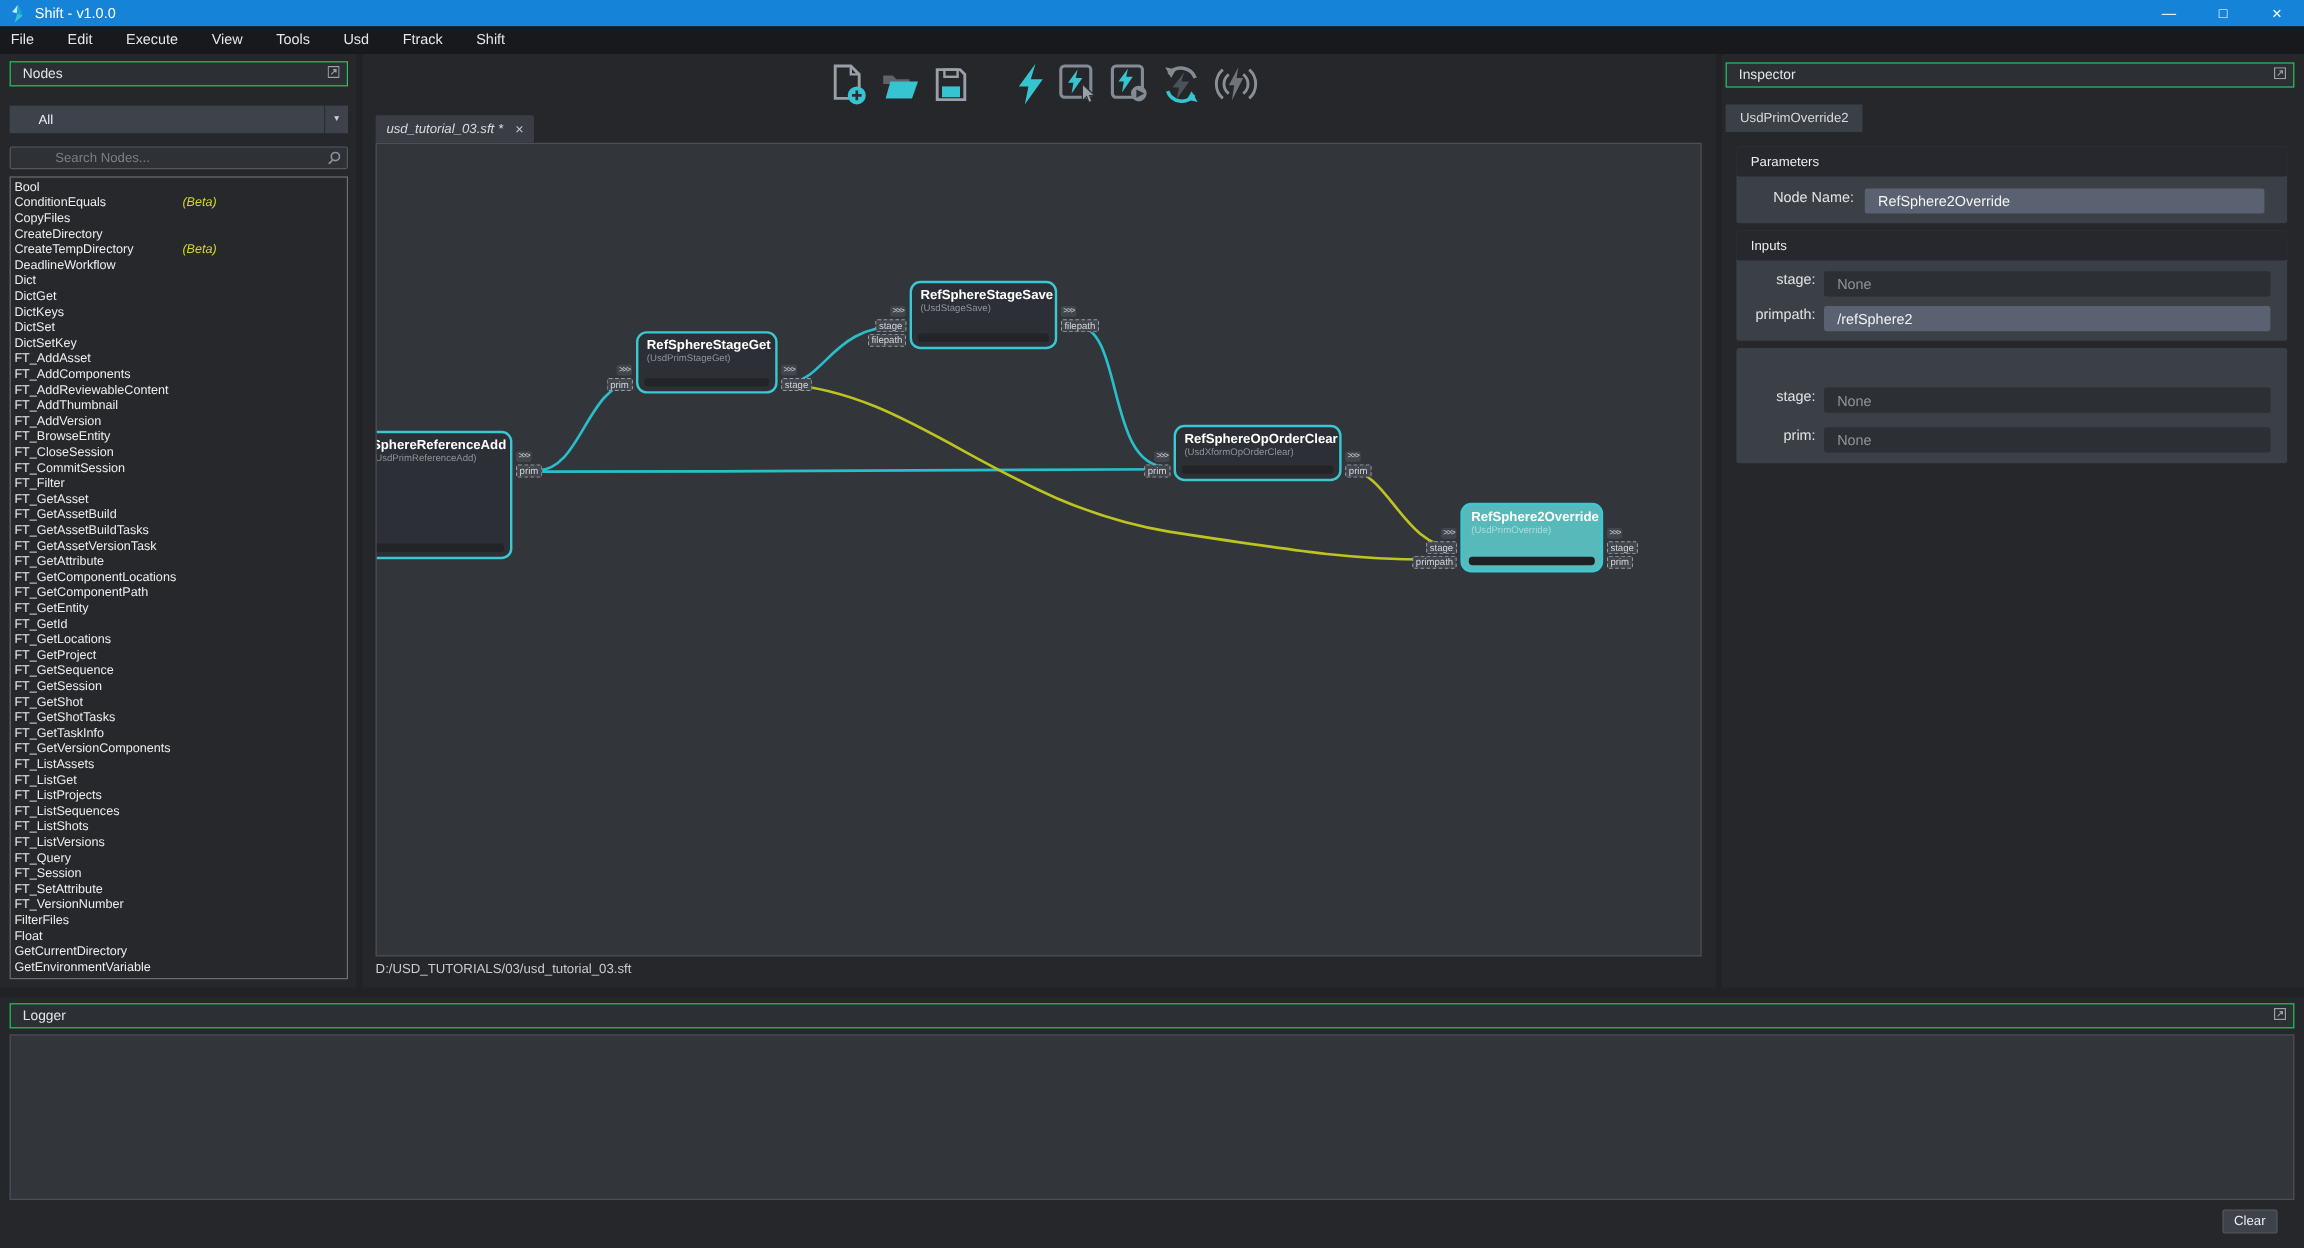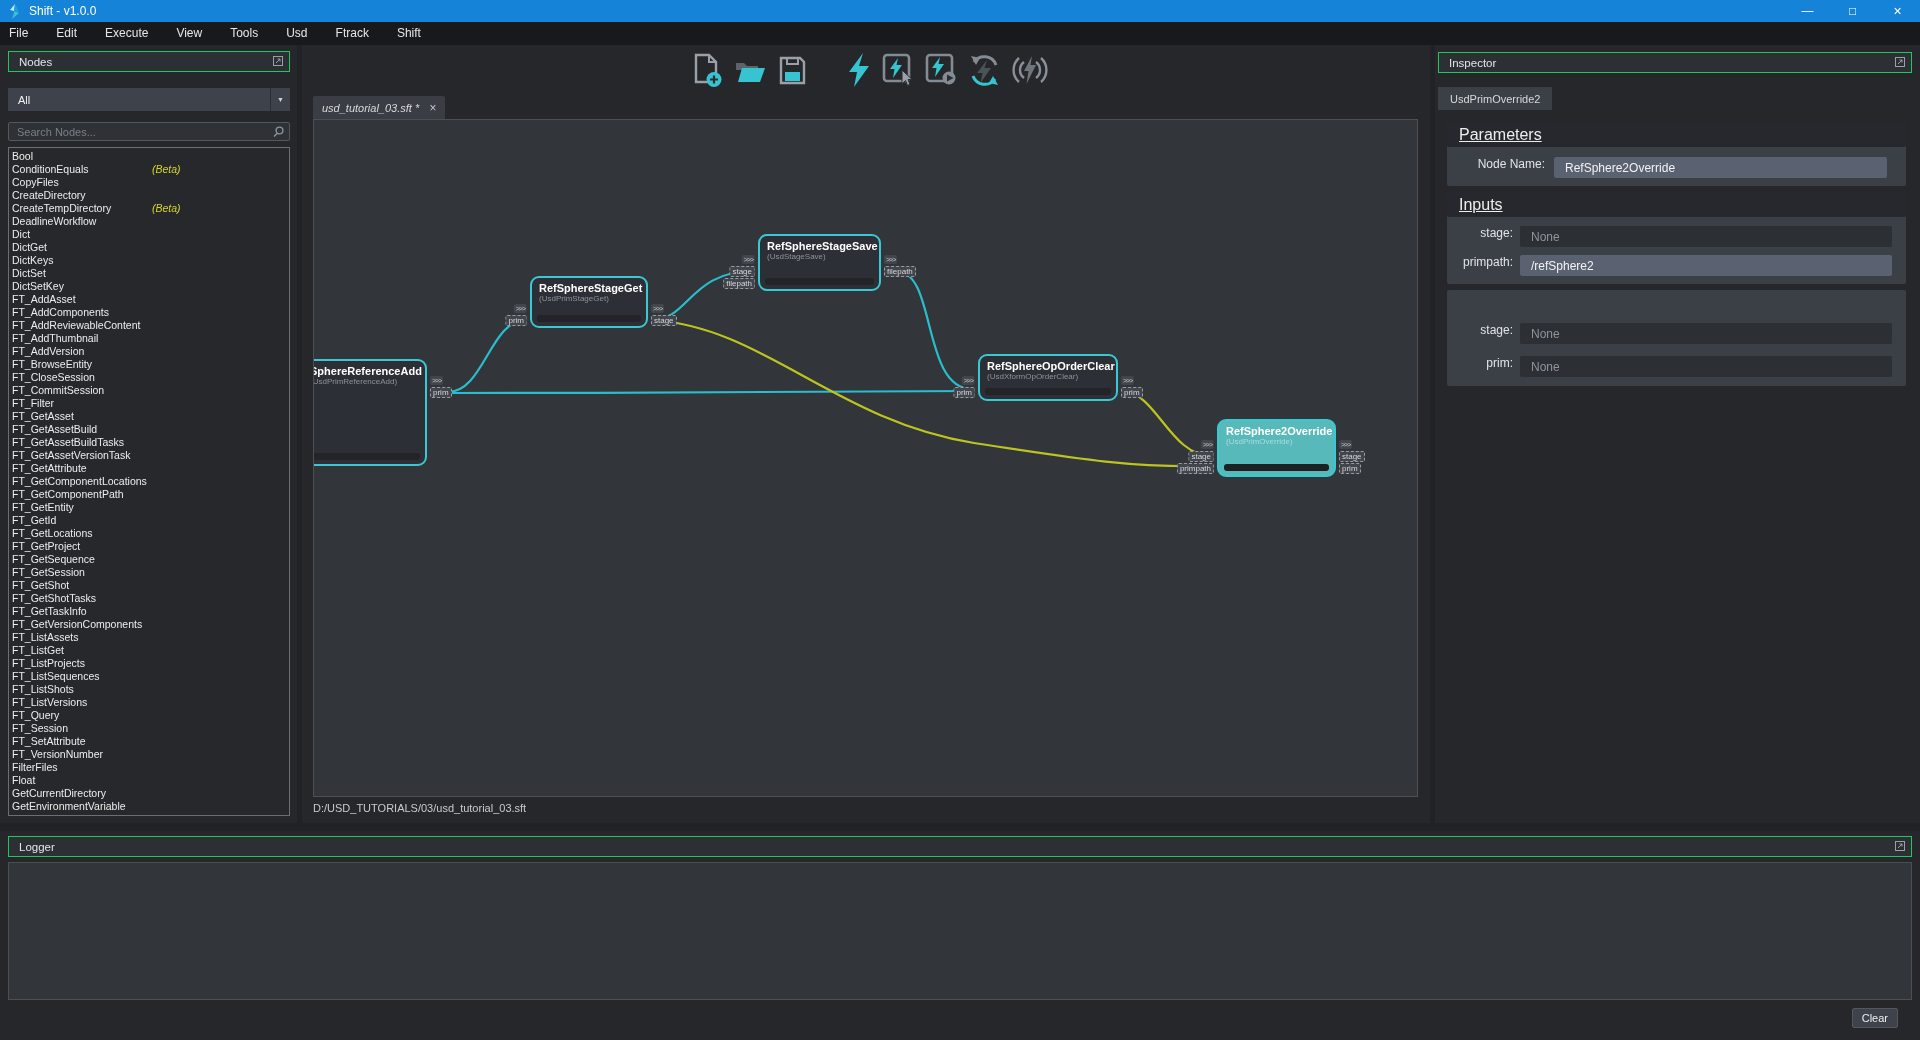--- a/index.html
+++ b/index.html
@@ -22,26 +22,26 @@
   .menu-item:first-child { padding-left:9px; }
 
   
   .phead { position:absolute; height:21px; background:#2c2f34; border:1px solid #22c55e;
            display:flex; align-items:center; font-size:11.5px; color:#e3e5e7; padding:0 6px 0 10px; }
   .phead .popout { margin-left:auto; }
 
   
   .filter-box { position:absolute; left:8px; top:88px; width:282px; height:23px; background:#3e424a;
                 display:flex; align-items:center; font-size:11px; color:#f0f1f2; }
-  .filter-box .val { padding-left:10px; }
+  .filter-box .val { padding-left:24px; }
   .filter-arrow { margin-left:auto; width:20px; height:23px; border-left:1px solid #2b2d31;
                   display:flex; align-items:center; justify-content:center; font-size:7px; color:#cfd2d5; }
   .search-box { position:absolute; left:8px; top:122px; width:282px; height:19px; background:#2e3136;
                 border:1px solid #54585e; border-radius:2px; display:flex; align-items:center; }
-  .search-box .ph { padding-left:8px; font-size:11px; color:#7b8087; }
+  .search-box .ph { padding-left:8px; font-size:11px; color:#7b8087;margin-left:29px; }
   .search-box .mag { margin-left:auto; margin-right:5px; display:flex; }
   .node-list { position:absolute; left:8px; top:147px; width:282px; height:669px; background:#26282b;
                border:1px solid #6b6f75; overflow:hidden; padding:2px 0 0 3px; }
   .list-row { height:13px; line-height:13px; font-size:10.5px; color:#eceded; position:relative; white-space:nowrap; }
   .beta { position:absolute; left:140px; top:0; color:#d3d42c; font-style:italic; }
 
   
   .toolbar { position:absolute; left:692px; top:47px; height:46px; display:flex; align-items:center; }
   .tool-btn { display:flex; align-items:center; justify-content:center; margin-right:11px; }
   .tgap { width:40px; }
@@ -65,22 +65,22 @@
           padding:0 2px; border-radius:2px; white-space:nowrap; }
   .chip.dashed { border:1px dashed #979ca3; }
   .chip.arr { font-size:7px; letter-spacing:-1px; color:#c8cacc; }
   .chip.in { transform:translateX(-100%); }
   .statusbar { position:absolute; left:313px; top:802px; font-size:11px; color:#c9cbcd; }
 
   
   .insp-tab { position:absolute; left:1438px; top:87px; height:23px; background:#3b3f46; display:flex;
               align-items:center; padding:0 12px; font-size:11px; color:#d7d9db; }
   .section { position:absolute; left:1447px; width:459px; background:#3b3f46; border-radius:2px; }
-  .sec-head { height:25px; background:#26282d; display:flex; align-items:center; font-size:16px;
-              color:#eceded; padding-left:12px; border-radius:2px;text-decoration:underline; }
+  .sec-head { height:25px; background:#26282d; display:flex; align-items:center; font-size:11px;
+              color:#eceded; padding-left:12px; border-radius:2px; }
   .frow { position:absolute; left:0; width:100%; height:36px; display:flex; align-items:flex-start; }
   .flabel { font-size:12px; color:#e2e4e6; text-align:right; }
   .ffield { position:absolute; height:21px; border-radius:2px; display:flex; align-items:center;
             font-size:12px; padding-left:11px; }
   .ffield.lit { background:#5a6170; color:#f2f3f4; }
   .ffield.dim { background:#2c2f34; color:#8f959c; }
 
   
   .logger-box { position:absolute; left:8px; top:862px; width:1904px; height:138px; background:#32353a;
                 border:1px solid #4b4f55; }

